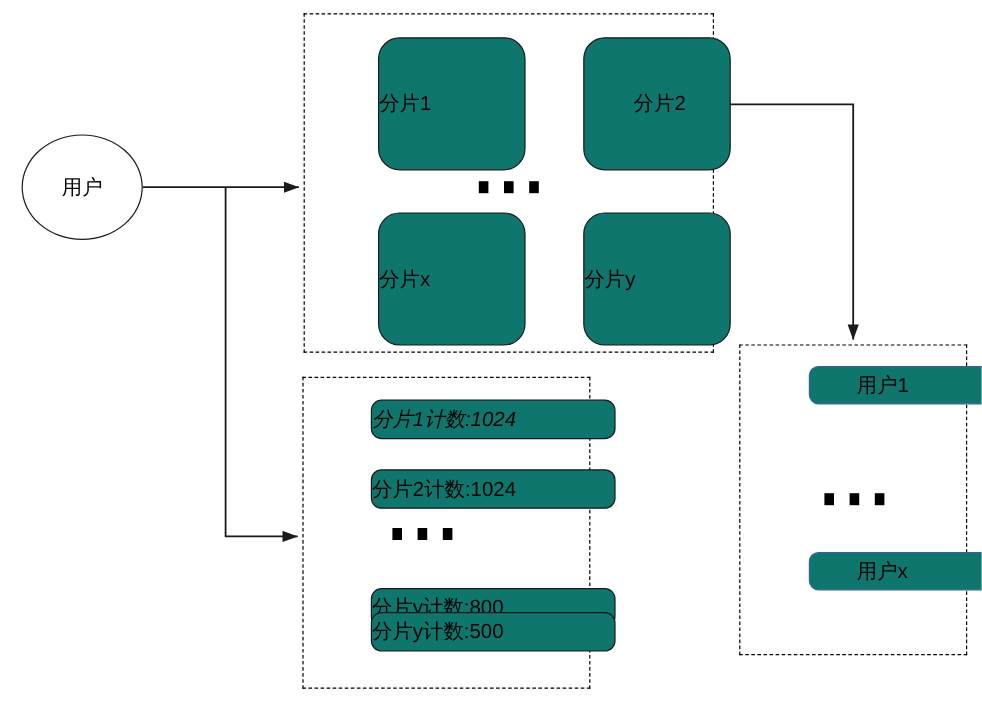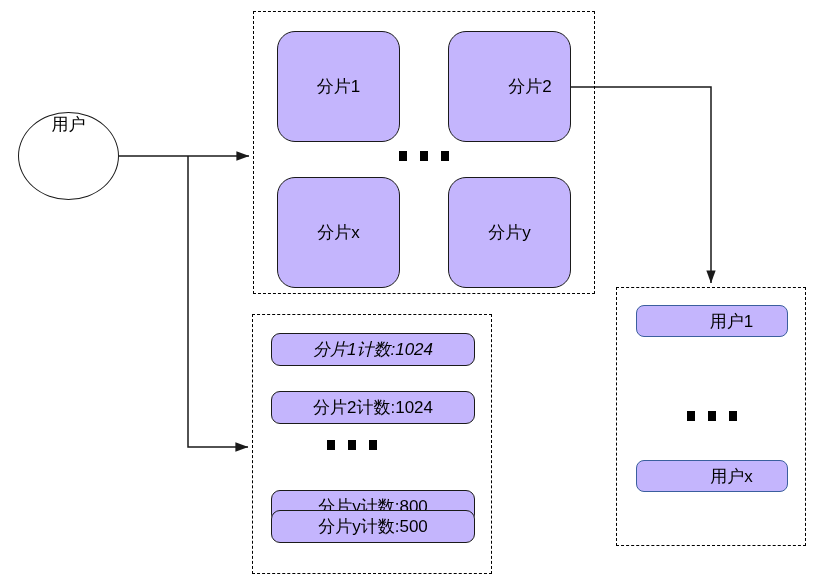--- a/index.html
+++ b/index.html
@@ -33,27 +33,28 @@
   }
   #shards-group   { left: 253px; top: 11px;  width: 342px; height: 283px; }
   #counts-group   { left: 252px; top: 314px; width: 240px; height: 260px; }
   #users-group    { left: 616px; top: 287px; width: 190px; height: 259px; }
 
   
   .node {
     position: absolute;
     box-sizing: border-box;
     border: 1.2px solid #1a1a1a;
-    background: #c4b5fd;
+    background: #0f766e;
     display: flex;
     align-items: center;
-    justify-content: center;
+    justify-content: flex-start;
     font-size: 17px;
     line-height: 1;
     white-space: nowrap;
+    margin-left: 38px;
   }
 
   .shard-node {
     width: 123px;
     height: 111px;
     border-radius: 18px;
   }
   #shard-1 { left: 277px; top: 31px; }
   #shard-2 { left: 448px; top: 31px; padding-left: 41px; }
   #shard-x { left: 277px; top: 177px; }
@@ -89,20 +90,21 @@
   #actor-user {
     position: absolute;
     left: 18px;
     top: 112px;
     width: 101px;
     height: 88px;
     border: 1.3px solid #1a1a1a;
     border-radius: 50%;
     background: #ffffff;
     display: flex;
+    align-items: center;
     justify-content: center;
     font-size: 17px;
     box-sizing: border-box;
   }
 
   
   .ellipsis {
     position: absolute;
     display: flex;
     gap: 13px;

